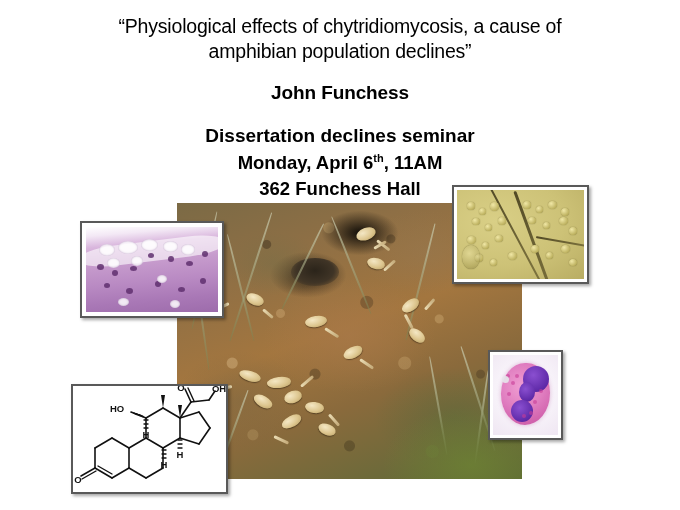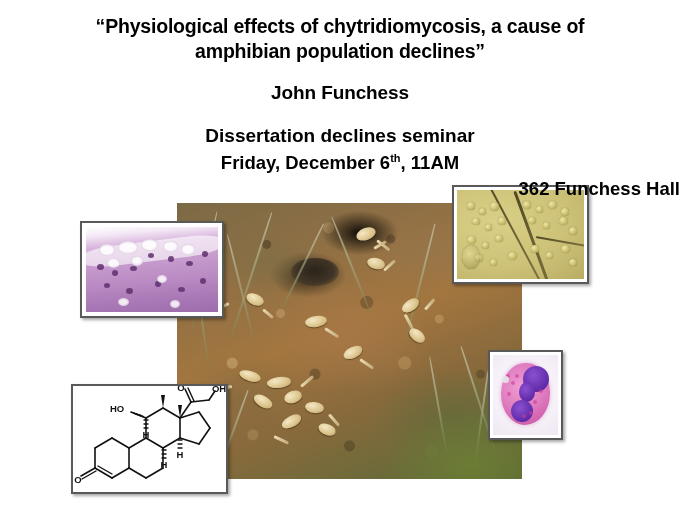--- a/index.html
+++ b/index.html
@@ -20,21 +20,21 @@
   .title-block {
     position: absolute;
     left: 0;
     top: 0;
     width: 680px;
     text-align: center;
     z-index: 30;
   }
   .title-line {
     font-size: 19.5px;
-    font-weight: 700;
+    font-weight: 400;
     line-height: 25px;
     letter-spacing: -0.2px;
   }
   .title-line.l1 { padding-top: 14px; }
   .author {
     font-size: 19px;
     font-weight: 700;
     line-height: 24px;
     padding-top: 17px;
     letter-spacing: -0.1px;
@@ -54,21 +54,20 @@
   .datetime sup {
     font-size: 11px;
     vertical-align: super;
     line-height: 0;
   }
   .room {
     font-size: 18.5px;
     font-weight: 700;
     line-height: 24px;
     padding-top: 2px;
-    text-align: right;
   }
 
   
   .panel {
     position: absolute;
     overflow: hidden;
     box-sizing: border-box;
   }
   .framed {
     border: 2px solid #595959;
@@ -489,15 +488,15 @@
     </g>
   </svg>
   <span class="sr-only">Skeletal chemical structure of corticosterone steroid hormone</span>
 </div>
 
 <div class="title-block">
   <div class="title-line l1">“Physiological effects of chytridiomycosis, a cause of</div>
   <div class="title-line">amphibian population declines”</div>
   <div class="author">John Funchess</div>
   <div class="seminar">Dissertation declines seminar</div>
-  <div class="datetime"><span>Friday, December 6</span><sup>th</sup><span>, 11AM</span></div>
+  <div class="datetime"><span>Monday, April 6</span><sup>th</sup><span>, 11AM</span></div>
   <div class="room">362 Funchess Hall</div>
 </div>
 
 </body></html>

